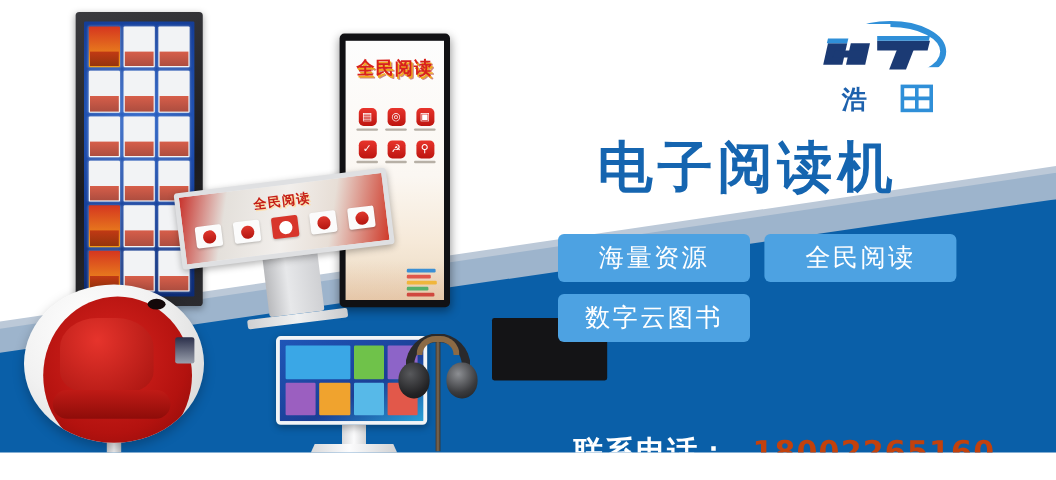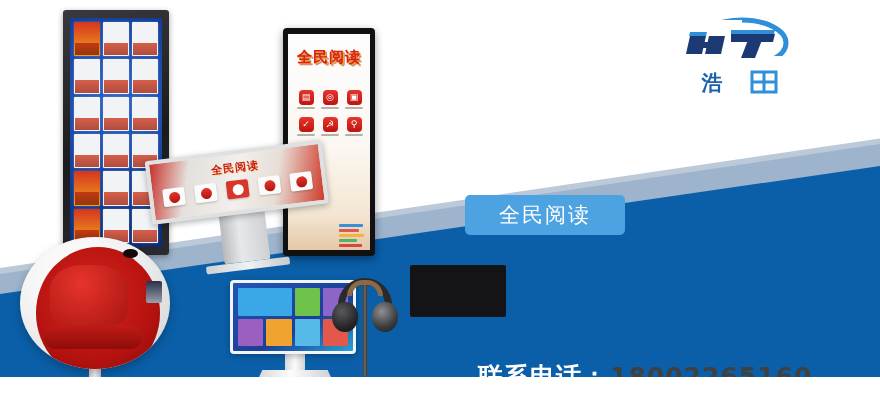--- a/index.html
+++ b/index.html
@@ -55,24 +55,24 @@
     display:flex; align-items:center; justify-content:center;
     color:#ffffff; font-size:21px; letter-spacing:2px;
     font-family:"DejaVu Sans","Liberation Sans",sans-serif;
     white-space:nowrap;
   }
 
   .contact {
     position:absolute; left:478px; top:318px;
     font-size:25px; font-weight:bold; white-space:nowrap;
     font-family:"DejaVu Sans","Liberation Sans",sans-serif;
-    display:flex; align-items:baseline;
+    display:flex; align-items:baseline;gap:17px;
   }
   .contact-label { color:#ffffff; letter-spacing:1px; }
-  .contact-number { color:#404040; letter-spacing:1px; padding-left:2px;margin-top:44px; }
+  .contact-number { color:#c2410c; letter-spacing:1px; padding-left:2px;margin-top:44px; }
 
   
   .photo { position:absolute; }
 
   
   .kiosk-tall { left:63px; top:10px; width:106px; height:245px;
     background:linear-gradient(160deg,#3a3a3e,#1b1b1e 55%,#2b2b2f);
     border-radius:3px; padding:8px 7px; box-shadow:0 2px 6px rgba(0,0,0,.35); }
   .kiosk-tall-screen { width:100%; height:100%; border-radius:1px; overflow:hidden;
     background:radial-gradient(circle at 50% 35%, #2b63c8 0%, #153f9a 55%, #0c2b74 100%);
@@ -349,23 +349,26 @@
       </g>
       <text x="36" y="76" font-family="DejaVu Sans, Liberation Sans, sans-serif" font-size="21" font-weight="bold" fill="#1d61ad" text-anchor="middle">浩</text>
       <g fill="none" stroke="#2f8fd8" stroke-width="3">
         <rect x="76" y="58" width="24" height="20"></rect>
         <line x1="88" y1="58" x2="88" y2="78"></line>
         <line x1="76" y1="68" x2="100" y2="68"></line>
       </g>
     </svg>
   </div>
 
+  <div class="title">电子阅读机</div>
 
   <div class="features">
+    <div class="feature-box">海量资源</div>
     <div class="feature-box">全民阅读</div>
+    <div class="feature-box">数字云图书</div>
   </div>
 
   <div class="contact">
     <span class="contact-label">联系电话：</span>
     <span class="contact-number">18002265160</span>
   </div>
 
 </div>
 
 </body></html>

